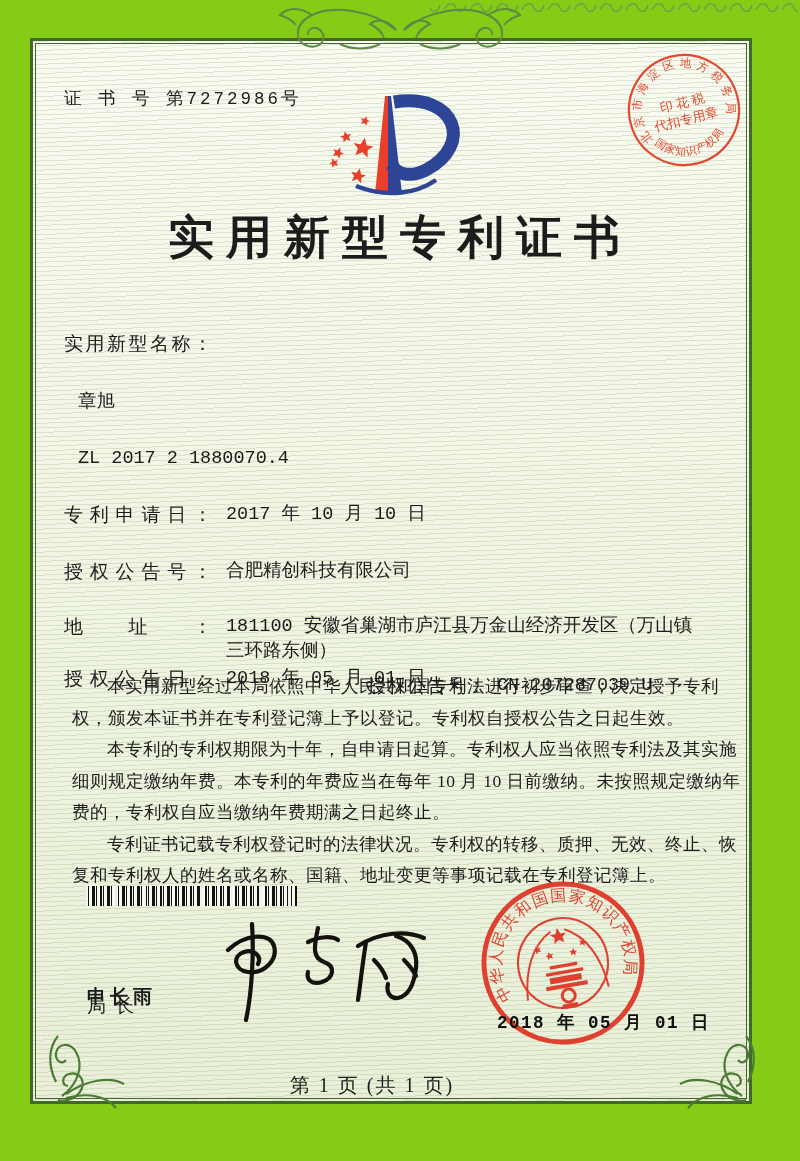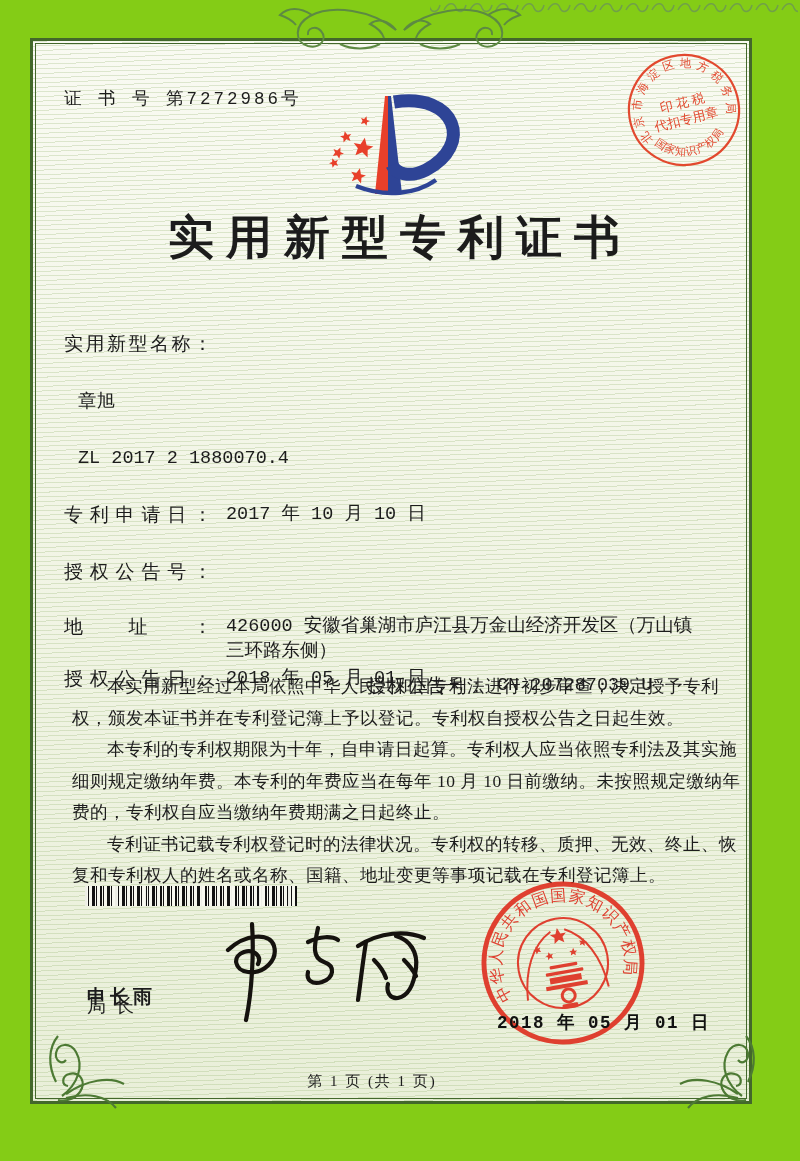--- a/index.html
+++ b/index.html
@@ -67,21 +67,21 @@
 
   .big-seal { position:absolute; left:478px; top:878px; }
   .seal-date {
     position:absolute; left:497px; top:1010px; font-size:17.5px; font-weight:700;
     letter-spacing:1.5px; color:#111;
     font-family:"Liberation Mono","DejaVu Sans Mono","Liberation Serif",serif;
   }
 
   .page-footer {
     position:absolute; left:0; top:1072px; width:744px; text-align:center;
-    font-size:15px; letter-spacing:2px;
+    font-size:20px; letter-spacing:2px;
   }
 </style>
 </head>
 <body>
 
 <div class="page">
 
   <div class="frame">
     <div class="frame-inner"></div>
   </div>
@@ -161,24 +161,25 @@
     </div>
     <div class="row mb3">
       <span class="value">ZL 2017 2 1880070.4</span>
     </div>
     <div class="row mb4">
       <span class="label">专利申请日：</span>
       <span class="value">2017 年 10 月 10 日</span>
     </div>
     <div class="row mb5">
       <span class="label">授权公告号：</span>
+      <span class="value">合肥精创科技有限公司</span>
     </div>
     <div class="row mb6">
       <span class="label">地址：</span>
-      <span class="value">426000 安徽省巢湖市庐江县万金山经济开发区（万山镇三环路东侧）</span>
+      <span class="value">181100 安徽省巢湖市庐江县万金山经济开发区（万山镇三环路东侧）</span>
     </div>
     <div class="row grant-row">
       <span class="label">授权公告日：</span>
       <span class="value">2018 年 05 月 01 日</span>
       <span class="pair-right">
         <span class="plabel">授权公告号：</span>
         <span class="value" style="margin-left:0">CN 207287039 U</span>
       </span>
     </div>
   </div>

